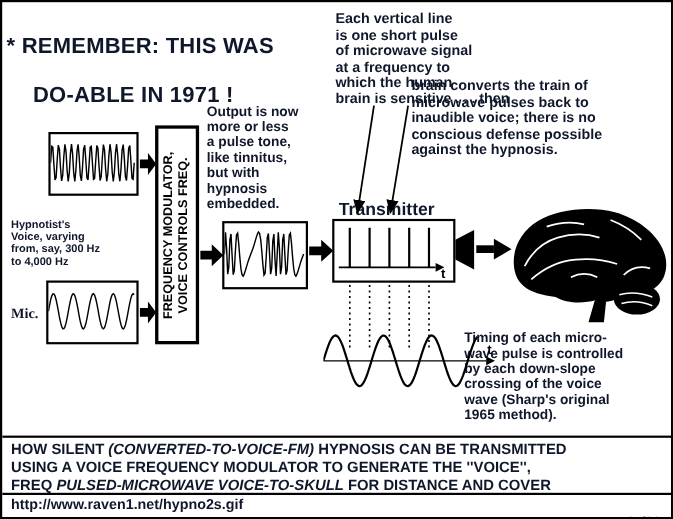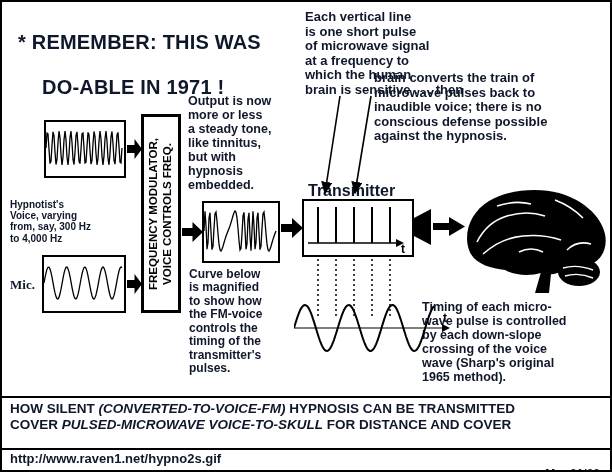--- a/index.html
+++ b/index.html
@@ -1,21 +1,21 @@
 <!DOCTYPE html>
 <html><head>
 <meta charset="utf-8">
 <style>
   *{margin:0;padding:0;box-sizing:border-box;}
   html,body{background:#fff;}
   body{font-family:"Liberation Sans",sans-serif;}
   #canvas{position:relative;width:612px;height:472px;background:#fff;border:2px solid #000;overflow:hidden;color:#000;font-weight:bold;}
   .abs{position:absolute;}
   .txt{position:absolute;white-space:pre-line;line-height:1.12;color:#0f172a;}
-  .title{left:16px;top:7px;font-size:20px;line-height:1.12;letter-spacing:0.2px;}
+  .title{left:4px;top:7px;font-size:20px;line-height:1.12;letter-spacing:0.2px;}
   .title .l2{padding-left:24px;}
   .steady{left:8px;top:61px;font-size:13px;}
   .each{left:303px;top:8px;font-size:13px;}
   .brainconv{left:372px;top:69px;font-size:13px;}
   .outputnote{left:186px;top:92px;font-size:12.5px;}
   .hypno{left:8px;top:197px;font-size:10px;}
   .miclbl{left:8px;top:276px;font-size:13px;font-family:Liberation Serif, serif;}
   .curvenote{left:187px;top:266px;font-size:12px;}
   .txlabel{left:306px;top:180px;font-size:16px;}
   .timing{left:420px;top:298px;font-size:12.5px;}
@@ -59,38 +59,30 @@
 at a frequency to
 which the human
 brain is sensitive . . . then</div>
   <div class="txt brainconv">brain converts the train of
 microwave pulses back to
 inaudible voice; there is no
 conscious defense possible
 against the hypnosis.</div>
   <div class="txt outputnote">Output is now
 more or less
-a steady tone,
+a pulse tone,
 like tinnitus,
 but with
 hypnosis
 embedded.</div>
   <div class="txt hypno">Hypnotist's
 Voice, varying
 from, say, 300 Hz
 to 4,000 Hz</div>
   <div class="txt miclbl">Mic.</div>
-  <div class="txt curvenote">Curve below
-is magnified
-to show how
-the FM-voice
-controls the
-timing of the
-transmitter's
-pulses.</div>
   <div class="txt txlabel">Transmitter</div>
   <div class="txt timing">Timing of each micro-
 wave pulse is controlled
 by each down-slope
 crossing of the voice
 wave (Sharp's original
 1965 method).</div>
 
   <div class="sigbox box1">
     <svg width="78" height="54">
@@ -176,19 +168,20 @@
     <path d="M 96,12 Q 112,18 124,30" fill="none" stroke="#fff" stroke-width="1.6"></path>
     <path d="M 108,62 Q 118,52 132,56" fill="none" stroke="#fff" stroke-width="1.6"></path>
     <path d="M 60,64 Q 72,58 84,64" fill="none" stroke="#fff" stroke-width="1.6"></path>
     <path d="M 104,80 Q 118,76 134,82" fill="none" stroke="#fff" stroke-width="1.4"></path>
     <path d="M 106,88 Q 120,84 134,90" fill="none" stroke="#fff" stroke-width="1.4"></path>
   </svg>
 
   <div class="sep sep1"></div>
   <div class="txt caption">
     <div><span>HOW SILENT </span><i>(CONVERTED-TO-VOICE-FM)</i><span> HYPNOSIS CAN BE TRANSMITTED</span></div>
-    <div><span>COVER </span><i>PULSED-MICROWAVE VOICE-TO-SKULL</i><span> FOR DISTANCE AND COVER</span></div>
+    <div><span>USING A VOICE FREQUENCY MODULATOR TO GENERATE THE ''VOICE'',</span></div>
+    <div><span>FREQ </span><i>PULSED-MICROWAVE VOICE-TO-SKULL</i><span> FOR DISTANCE AND COVER</span></div>
   </div>
   <div class="sep sep2"></div>
   <div class="txt url">http://www.raven1.net/hypno2s.gif</div>
   <div class="txt date">Mar 21/00</div>
 
 </div>
 
 </body></html>

